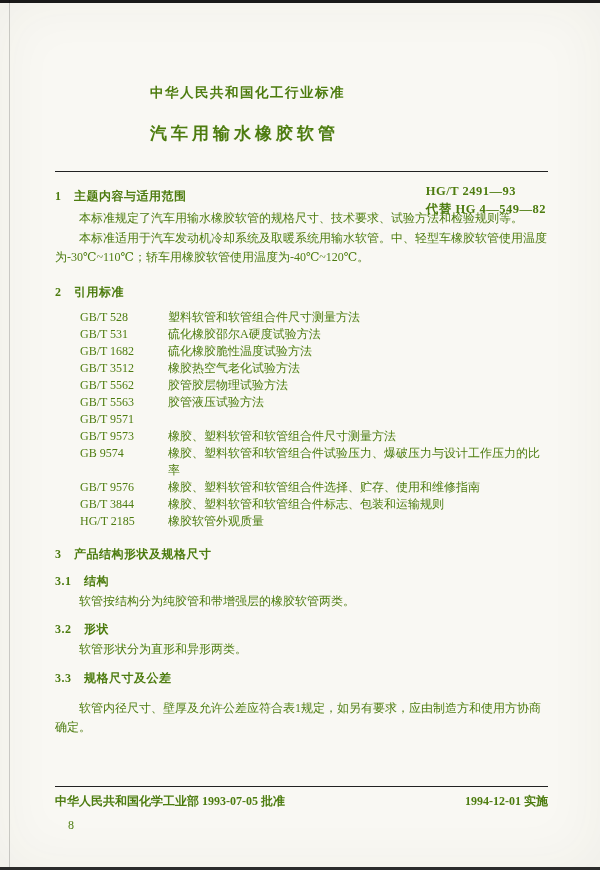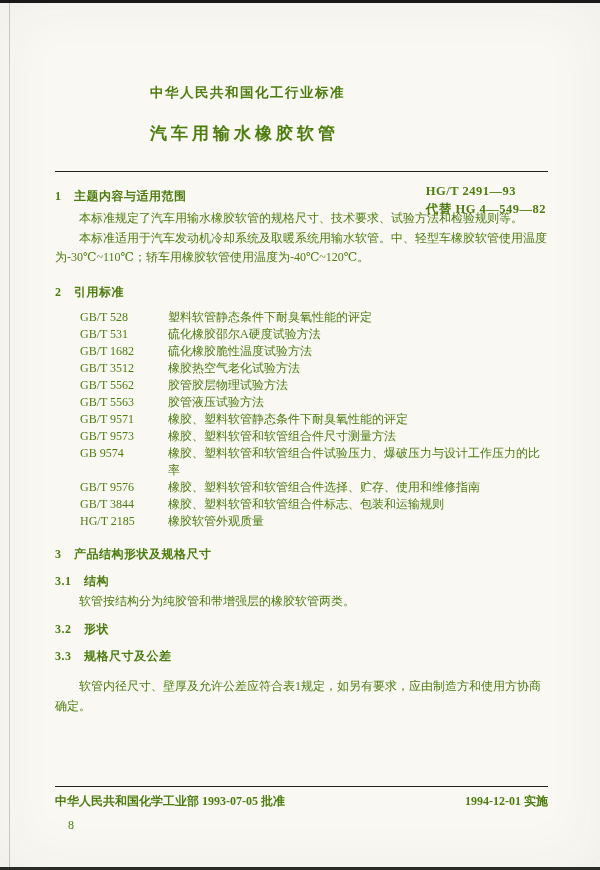--- a/index.html
+++ b/index.html
@@ -64,21 +64,21 @@
       <div class="sec-heading">1　主题内容与适用范围</div>
       <p class="body-p">本标准规定了汽车用输水橡胶软管的规格尺寸、技术要求、试验方法和检验规则等。</p>
       <p class="body-p" style="margin-top:0;">本标准适用于汽车发动机冷却系统及取暖系统用输水软管。中、轻型车橡胶软管使用温度为-30℃~110℃；轿车用橡胶软管使用温度为-40℃~120℃。</p>
     </div>
 
     <div>
       <div class="sec-heading">2　引用标准</div>
       <div class="ref-list">
         <div class="ref-row">
           <span class="ref-code">GB/T 528</span>
-          <span class="ref-title">塑料软管静态条件下耐臭氧性能的评定</span>
+          <span class="ref-title">塑料软管和软管组合件尺寸测量方法</span>
         </div>
         <div class="ref-row">
           <span class="ref-code">GB/T 531</span>
           <span class="ref-title">硫化橡胶邵尔A硬度试验方法</span>
         </div>
         <div class="ref-row">
           <span class="ref-code">GB/T 1682</span>
           <span class="ref-title">硫化橡胶脆性温度试验方法</span>
         </div>
         <div class="ref-row">
@@ -88,21 +88,20 @@
         <div class="ref-row">
           <span class="ref-code">GB/T 5562</span>
           <span class="ref-title">胶管胶层物理试验方法</span>
         </div>
         <div class="ref-row">
           <span class="ref-code">GB/T 5563</span>
           <span class="ref-title">胶管液压试验方法</span>
         </div>
         <div class="ref-row">
           <span class="ref-code">GB/T 9571</span>
-          <span class="ref-title">橡胶、塑料软管静态条件下耐臭氧性能的评定</span>
         </div>
         <div class="ref-row">
           <span class="ref-code">GB/T 9573</span>
           <span class="ref-title">橡胶、塑料软管和软管组合件尺寸测量方法</span>
         </div>
         <div class="ref-row">
           <span class="ref-code">GB 9574</span>
           <span class="ref-title">橡胶、塑料软管和软管组合件试验压力、爆破压力与设计工作压力的比率</span>
         </div>
         <div class="ref-row">
@@ -120,20 +119,21 @@
       </div>
     </div>
 
     <div>
       <div class="sec-heading">3　产品结构形状及规格尺寸</div>
 
       <div class="sub-heading">3.1　结构</div>
       <p class="body-p" style="margin-top:2px;">软管按结构分为纯胶管和带增强层的橡胶软管两类。</p>
 
       <div class="sub-heading">3.2　形状</div>
+      <p class="body-p" style="margin-top:2px;">软管形状分为直形和异形两类。</p>
 
       <div class="sub-heading">3.3　规格尺寸及公差</div>
       <p class="body-p" style="margin-top:12px;">软管内径尺寸、壁厚及允许公差应符合表1规定，如另有要求，应由制造方和使用方协商确定。</p>
     </div>
 
   </div>
 
   <div class="footer-rule"></div>
   <div class="footer-row">
     <span>中华人民共和国化学工业部 1993-07-05 批准</span>

